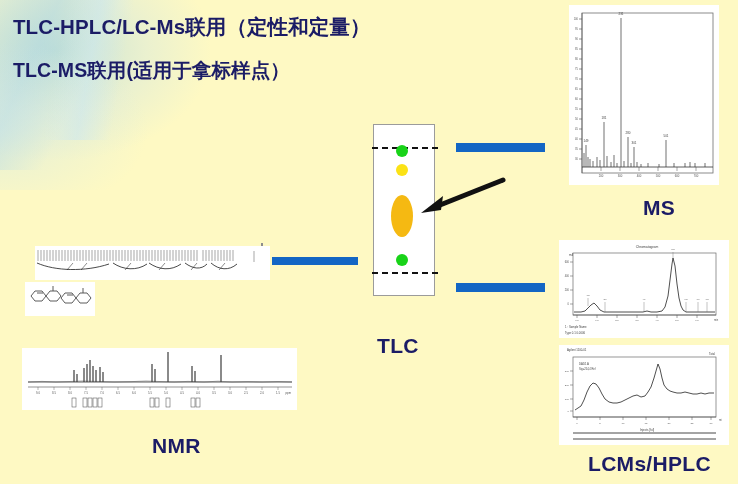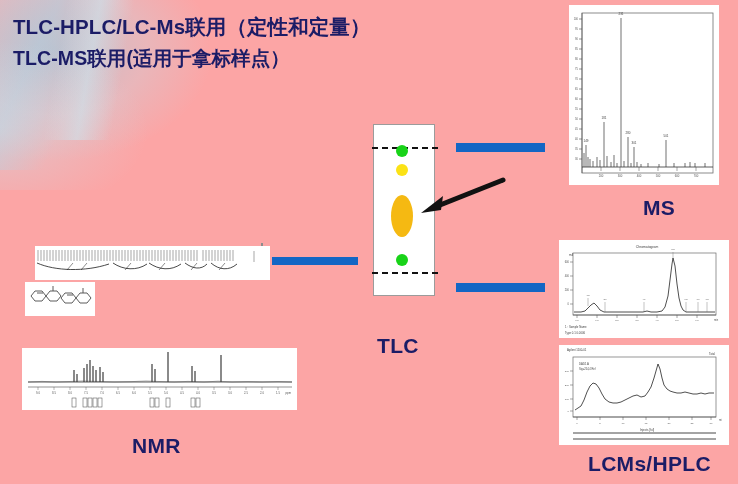--- a/index.html
+++ b/index.html
@@ -3,38 +3,38 @@
 <meta charset="utf-8">
 <title>TLC Hyphenation Slide</title>
 <style>
   html,body{margin:0;padding:0;}
   body{
     width:738px;height:484px;overflow:hidden;
     background:#ffffff;
     font-family:"Liberation Sans","DejaVu Sans",sans-serif;
     position:relative;
   }
-  #slide{position:absolute;left:0;top:0;width:738px;height:484px;overflow:hidden;background:#fca5a5;}
+  #slide{position:absolute;left:0;top:0;width:738px;height:484px;overflow:hidden;background:#fef9c3;}
 
   
   .wm{position:absolute;pointer-events:none;}
   .wm1{left:-30px;top:-40px;width:240px;height:200px;
        background:radial-gradient(ellipse at 35% 45%, rgba(150,205,225,.55) 0%, rgba(190,222,235,.30) 42%, rgba(255,255,255,0) 72%);}
   .wm2{left:-10px;top:-60px;width:150px;height:230px;
        background:linear-gradient(115deg, rgba(255,255,255,0) 0%, rgba(168,212,231,.45) 38%, rgba(255,255,255,0) 62%);}
   .wm3{left:30px;top:-50px;width:120px;height:190px;
        background:linear-gradient(100deg, rgba(255,255,255,0) 30%, rgba(205,232,241,.55) 52%, rgba(255,255,255,0) 74%);}
   .wm4{left:-40px;top:40px;width:190px;height:150px;
        background:radial-gradient(ellipse at 20% 60%, rgba(198,228,239,.45) 0%, rgba(255,255,255,0) 70%);}
 
   
   .titles{position:absolute;left:13px;top:12px;width:470px;}
   .t-line{color:#1b1c66;font-weight:bold;letter-spacing:.1px;white-space:nowrap;}
   .t1{font-size:20.5px;line-height:30px;}
-  .t2{font-size:19.5px;line-height:30px;margin-top:1px;}
+  .t2{font-size:19.5px;line-height:30px;margin-top:13px;}
   .t3{font-size:19.5px;line-height:30px;margin-top:4px;}
 
   
   .bar{position:absolute;background:#1366c4;}
   .bar-left  {left:272px;top:257px;width:86px;height:8px;}
   .bar-rt-top{left:456px;top:143px;width:89px;height:9px;}
   .bar-rt-bot{left:456px;top:283px;width:89px;height:9px;}
 
   
   .vtick{position:absolute;left:261px;top:243px;width:2px;height:36px;background:#8d8d8d;}
@@ -51,21 +51,21 @@
   .spot-o {left:17px;top:70px;width:22px;height:42px;background:#f5b912;}
   .spot-g2{left:22px;top:129px;width:12px;height:12px;background:#18d318;}
 
   
   .arrow{position:absolute;left:415px;top:170px;}
 
   
   .cap{position:absolute;color:#1b1c66;font-weight:bold;font-size:21px;letter-spacing:.3px;}
   .cap-tlc {left:377px;top:334px;}
   .cap-ms  {left:643px;top:196px;}
-  .cap-nmr {left:132px;top:434px;}
+  .cap-nmr {left:152px;top:434px;}
   .cap-lc  {left:588px;top:452px;}
 
   
   .panel{position:absolute;background:#fff;}
   .panel svg{display:block;}
   .p-ms {left:569px;top:5px;width:150px;height:180px;}
   .p-lc1{left:559px;top:240px;width:170px;height:98px;}
   .p-lc2{left:559px;top:345px;width:170px;height:100px;}
   .p-nmrexp{left:35px;top:246px;width:235px;height:34px;}
   .p-struct{left:25px;top:282px;width:70px;height:34px;}

